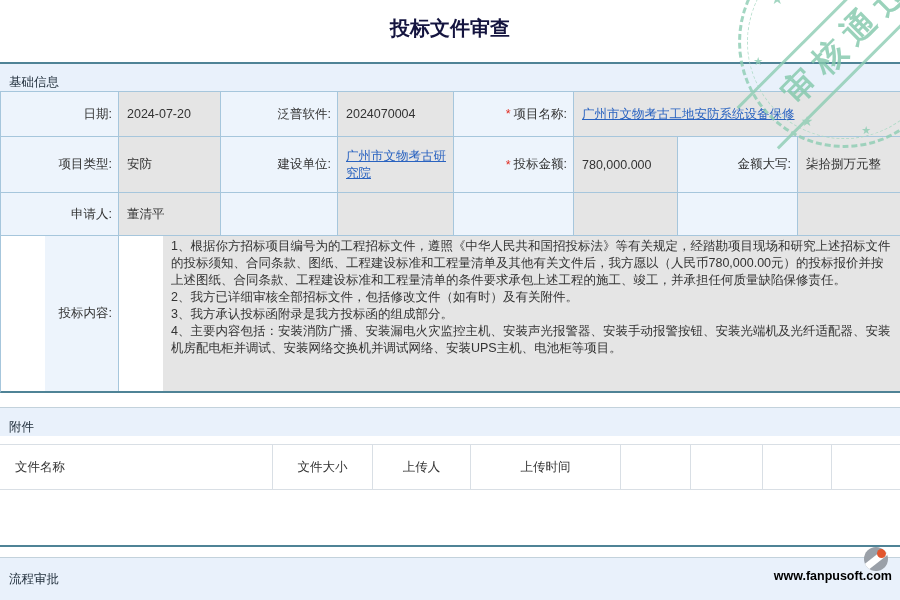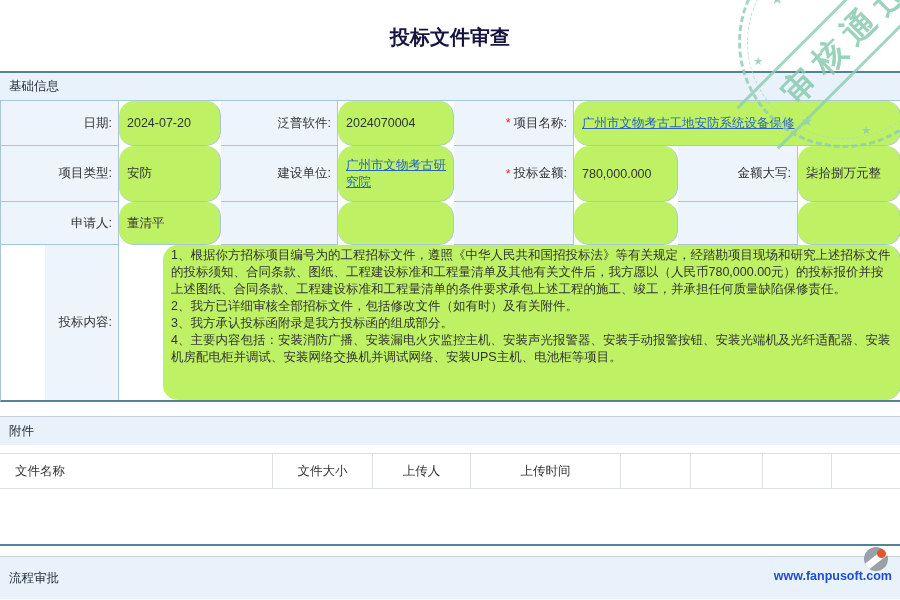--- a/index.html
+++ b/index.html
@@ -1,51 +1,51 @@
 <!DOCTYPE html>
 <html><head>
 <meta charset="utf-8">
 <style>
   * { margin:0; padding:0; box-sizing:border-box; }
   html,body { width:900px; height:600px; background:#fff;
     font-family:"Liberation Sans","DejaVu Sans",sans-serif; color:#333; }
   .page { position:relative; width:900px; height:600px; overflow:hidden; background:#fff; }
 
-  .page-title { margin-top:24px; text-align:center; font-size:20px; font-weight:bold; color:#14143f; }
+  .page-title { margin-top:15px; text-align:center; font-size:20px; font-weight:bold; color:#14143f; }
 
-  .section-bar { width:900px; height:29px; background:#e9f1fb; display:flex; align-items:center;
+  .section-bar { width:900px; height:29px; background:#e9f1fb; display:flex; align-items:flex-end;
     padding-left:9px; font-size:12.5px; color:#22303d; }
   .section-bar.teal-top { border-top:2px solid #4f8396; }
   .section-bar.gray-top { border-top:1px solid #c3d2dc; }
   .bar-basic { margin-top:20px; }
   .bar-attach { margin-top:14px; }
   .bar-flow { margin-top:10px; height:43px; align-items:center; }
 
   
   .info-table { width:900px; display:grid;
     grid-template-columns:118px 102px 117px 116px 120px 104px 120px 103px;
     grid-template-rows:45px 56px 43px 155px;
     border-top:1px solid #a6c6dc; border-left:1px solid #a6c6dc; border-bottom:2px solid #4f8396;
     font-size:12.5px; }
   .cell { border-right:1px solid #a6c6dc; border-bottom:1px solid #a6c6dc;
     display:flex; align-items:center; overflow:hidden; }
   .cell.lbl { background:#edf4fc; justify-content:flex-end; padding:2px 6px 2px 2px; text-align:right; color:#333; }
-  .cell.val { background:#bef264; padding:2px 6px 2px 8px;border-radius:15px; }
+  .cell.val { background:#e5e5e5; padding:2px 6px 2px 8px; }
   .cell.rlast { border-bottom:none;margin-left:44px; }
   .span3 { grid-column:span 3; }
   .span7 { grid-column:span 7; }
   .req { color:#e02b20; margin-right:3px; font-size:12.5px; }
   a.lnk { color:#2a63c0; text-decoration:underline; line-height:1.35; }
   .content-cell { align-items:flex-start; padding:8px 10px; line-height:17px;
     white-space:pre-line; display:block; }
 
   
   .attach-head { width:900px; display:grid; margin-top:8px;
     grid-template-columns:273px 100px 98px 150px 70px 72px 69px 68px;
-    height:36px; border-top:1px solid #d9dfe5; border-bottom:1px solid #d9dfe5;
+    height:46px; border-top:1px solid #d9dfe5; border-bottom:1px solid #d9dfe5;
     font-size:12.5px; color:#333; }
   .acell { border-right:1px solid #d9dfe5; display:flex; align-items:center; justify-content:center; }
   .acell:last-child { border-right:none; }
   .acell.first { justify-content:flex-start; padding-left:15px; }
 
   .divider { width:900px; height:2px; background:#4f8396; margin-top:55px; }
 
   
   .stamp { position:absolute; top:-66px; right:-52px; width:216px; height:216px;
     opacity:.8; pointer-events:none; z-index:6; }
@@ -63,21 +63,21 @@
   
   .logo { position:absolute; right:8px; top:547px; z-index:7; text-align:right; }
   .logo-row { display:flex; align-items:center; justify-content:flex-end; }
   .logo-mark { position:relative; width:24px; height:24px; border-radius:50%;
     background:#9aa0a8; margin-right:4px; overflow:hidden; }
   .logo-mark::before { content:""; position:absolute; left:-6px; top:9px; width:36px; height:7px;
     background:#fff; transform:rotate(-38deg); }
   .logo-mark::after { content:""; position:absolute; right:2px; top:2px; width:9px; height:9px;
     border-radius:50%; background:#e2562e; }
   .logo-name { font-size:21px; font-weight:bold; color:#a2a7ae; letter-spacing:1px; }
-  .logo-url { font-size:12.5px; font-weight:bold; color:#1d4ed8; margin-top:-2px; }
+  .logo-url { font-size:12.5px; font-weight:bold; color:#000000; margin-top:-2px; }
 </style>
 </head>
 <body>
 
 <div class="page">
 
   <div class="page-title">投标文件审查</div>
 
   <div class="stamp">
     <div class="ring"></div>

